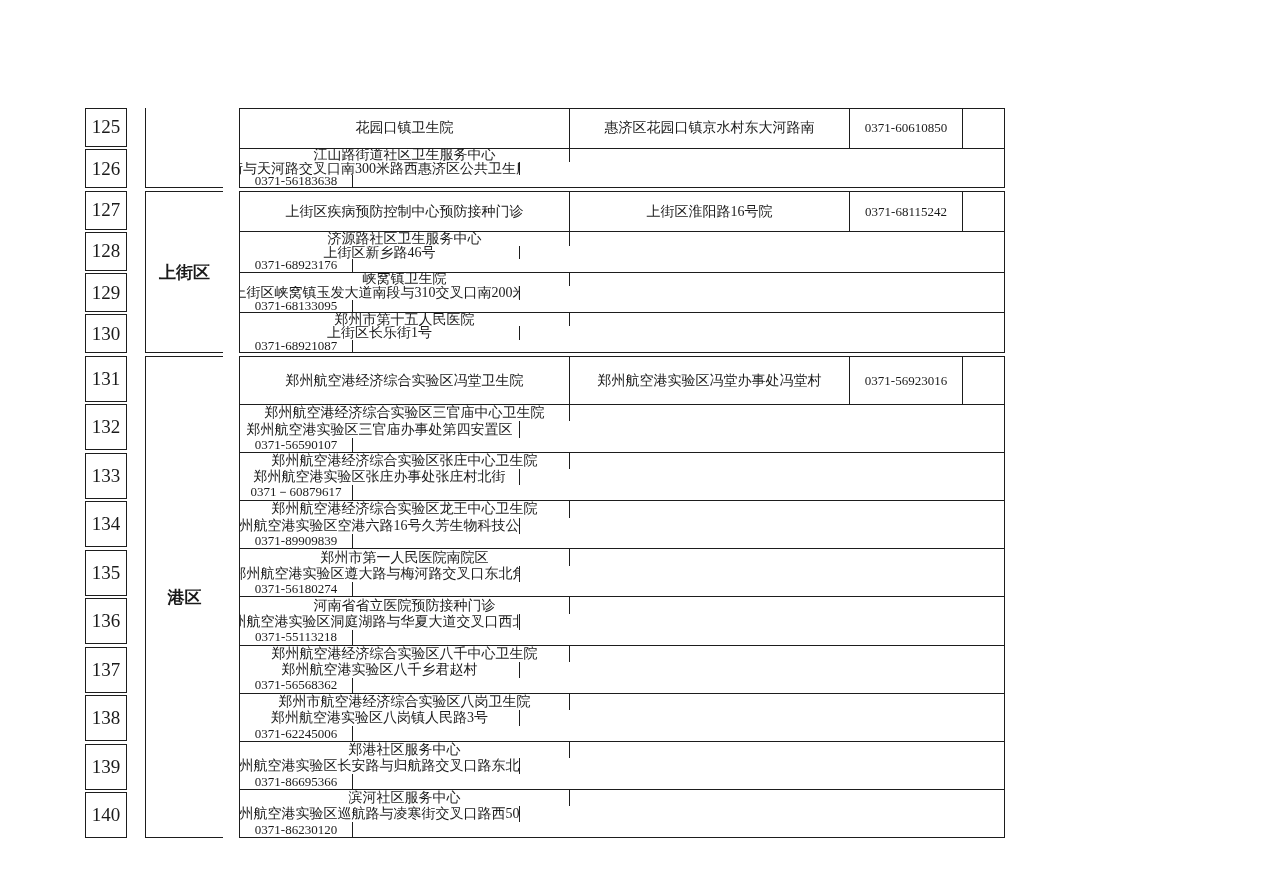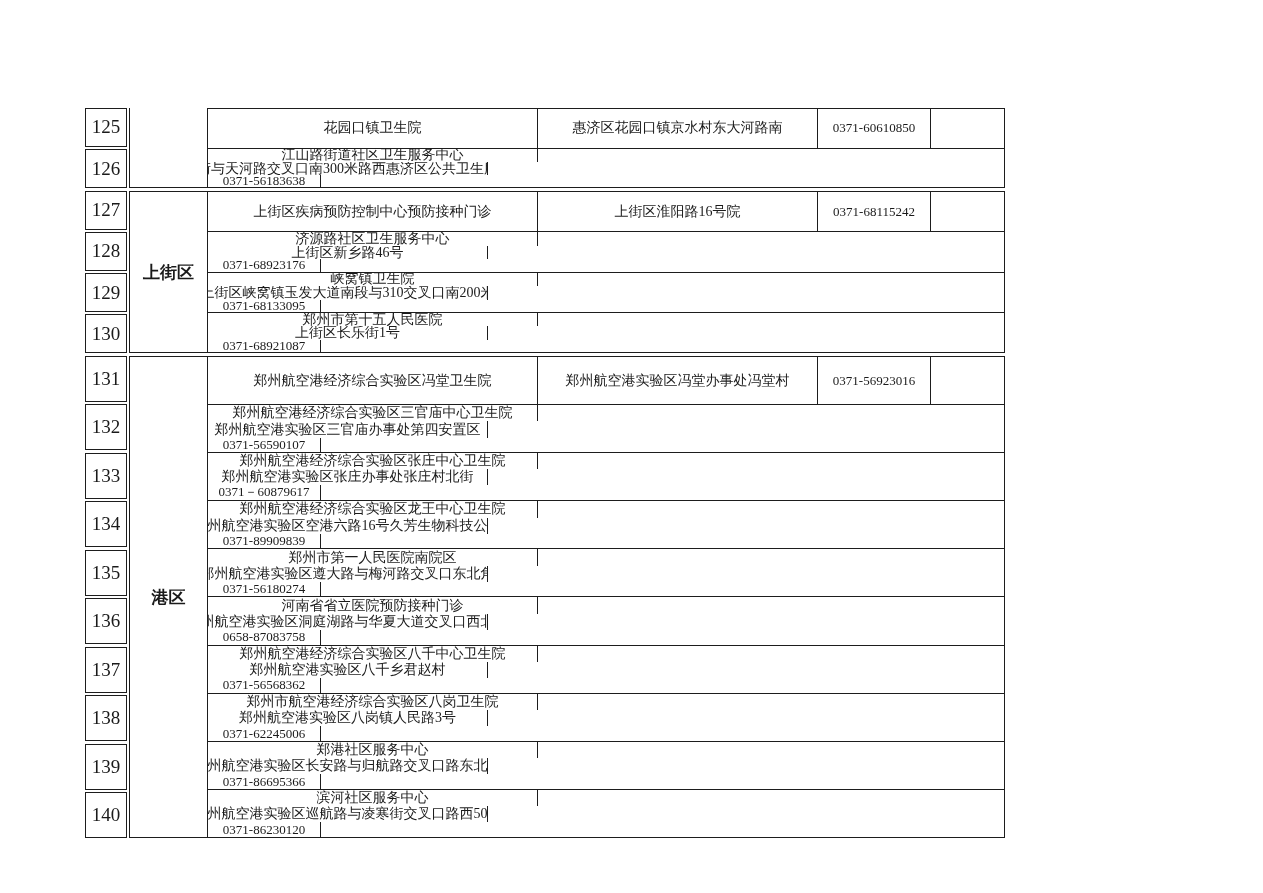--- a/index.html
+++ b/index.html
@@ -9,21 +9,21 @@
   *{box-sizing:border-box;margin:0;padding:0;}
   html,body{width:1263px;height:893px;background:#ffffff;overflow:hidden;}
   body{font-family:"Liberation Serif","DejaVu Serif",serif;color:var(--ink);}
 
   .sheet{position:relative;width:1263px;height:893px;background:#fff;}
 
   .table-area{
     position:absolute;left:85px;top:108px;width:920px;height:654px;
     display:flex;flex-direction:column;
   }
-  .block{display:flex;flex:0 0 auto;}
+  .block{display:flex;flex:0 0 auto;gap:16px;}
   .block-a{height:80px;}
   .block-b{height:162px;margin-top:3px;}
   .block-c{height:482px;margin-top:3px;}
 
   
   .col-num{width:42px;display:flex;flex-direction:column;gap:2.5px;}
   .num-box{
     flex:1;border:1.5px solid var(--bc);background:#fff;
     display:flex;align-items:center;justify-content:center;
     font-size:19px;
@@ -292,21 +292,21 @@
             </div>
         </div>
         <div class="m-row">
           <div class="cell c-name">
               <span>河南省省立医院预防接种门诊</span>
             </div>
           <div class="cell c-addr">
               <span>郑州航空港实验区洞庭湖路与华夏大道交叉口西北角</span>
             </div>
           <div class="cell c-phone">
-              <span>0658-87083758</span>
+              <span>0371-55113218</span>
             </div>
           <div class="cell c-note">
               <span></span>
             </div>
         </div>
         <div class="m-row">
           <div class="cell c-name">
               <span>郑州航空港经济综合实验区八千中心卫生院</span>
             </div>
           <div class="cell c-addr">

